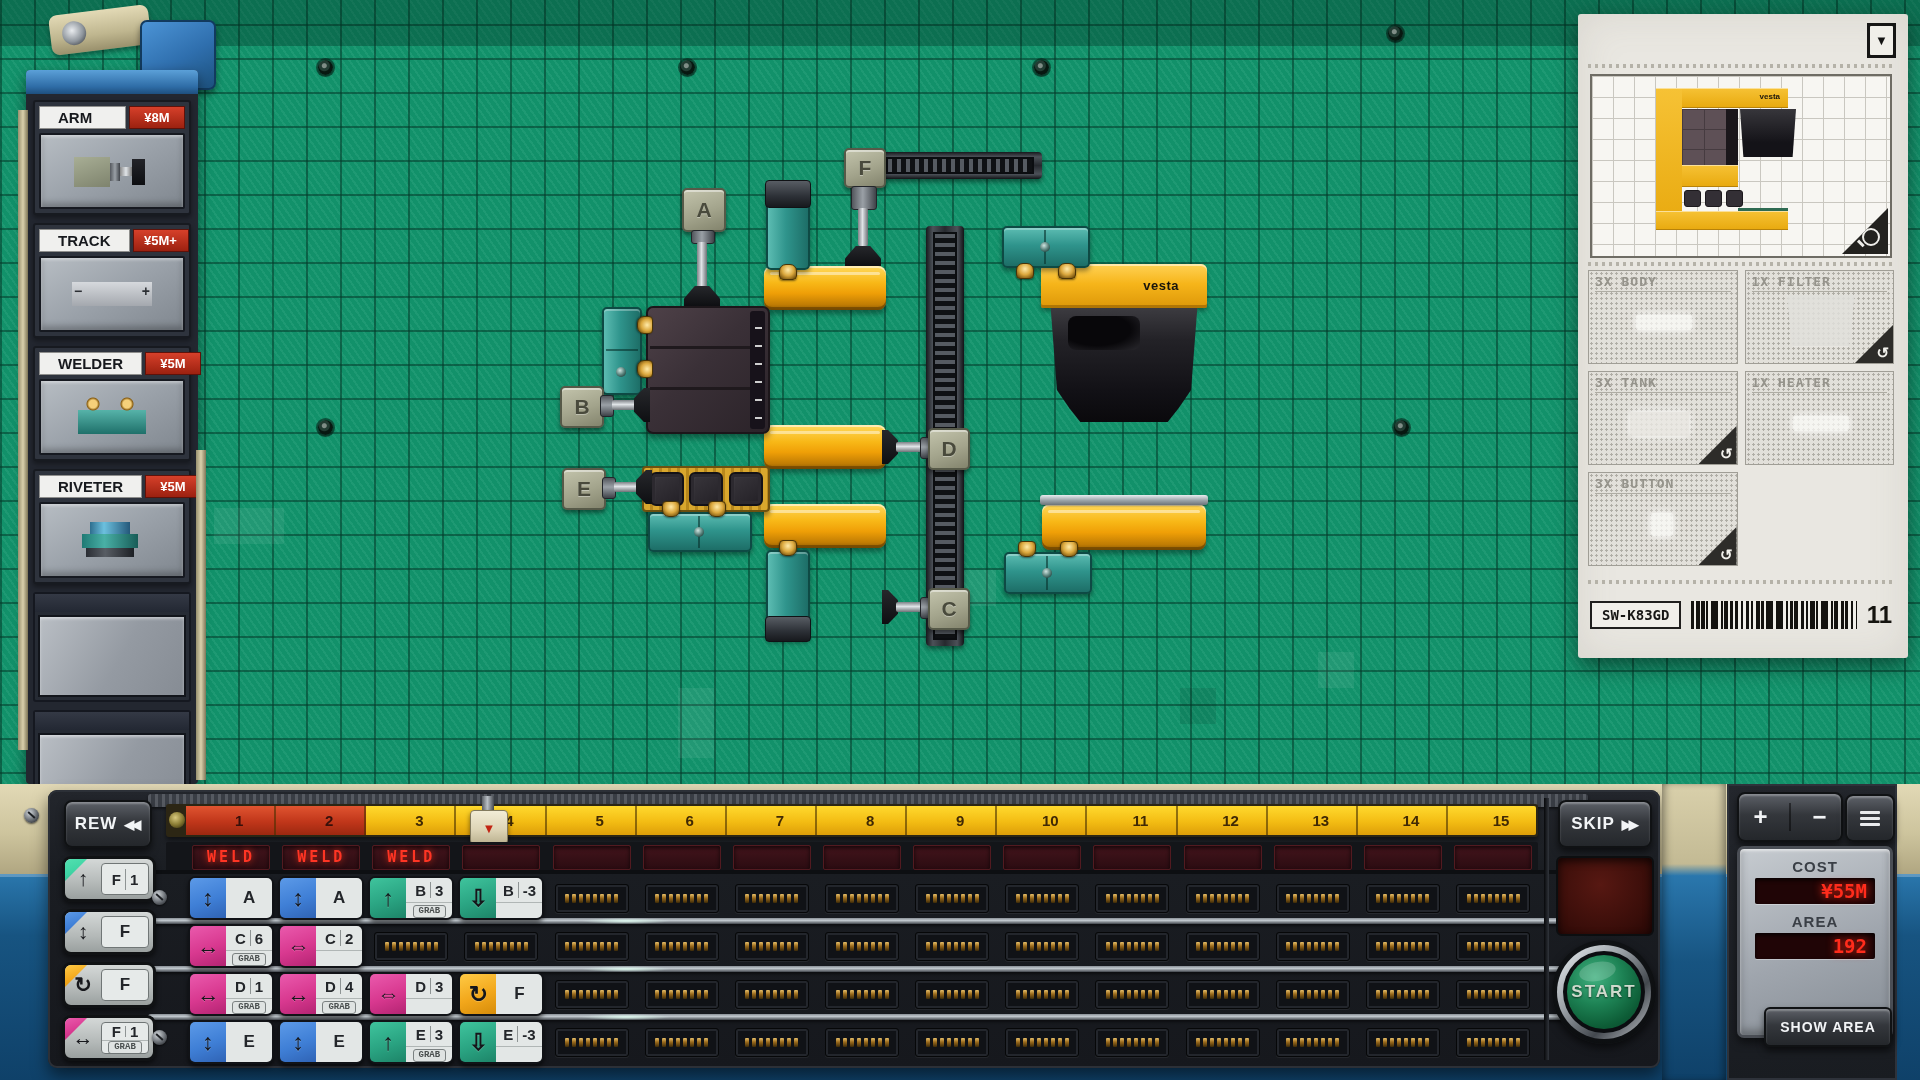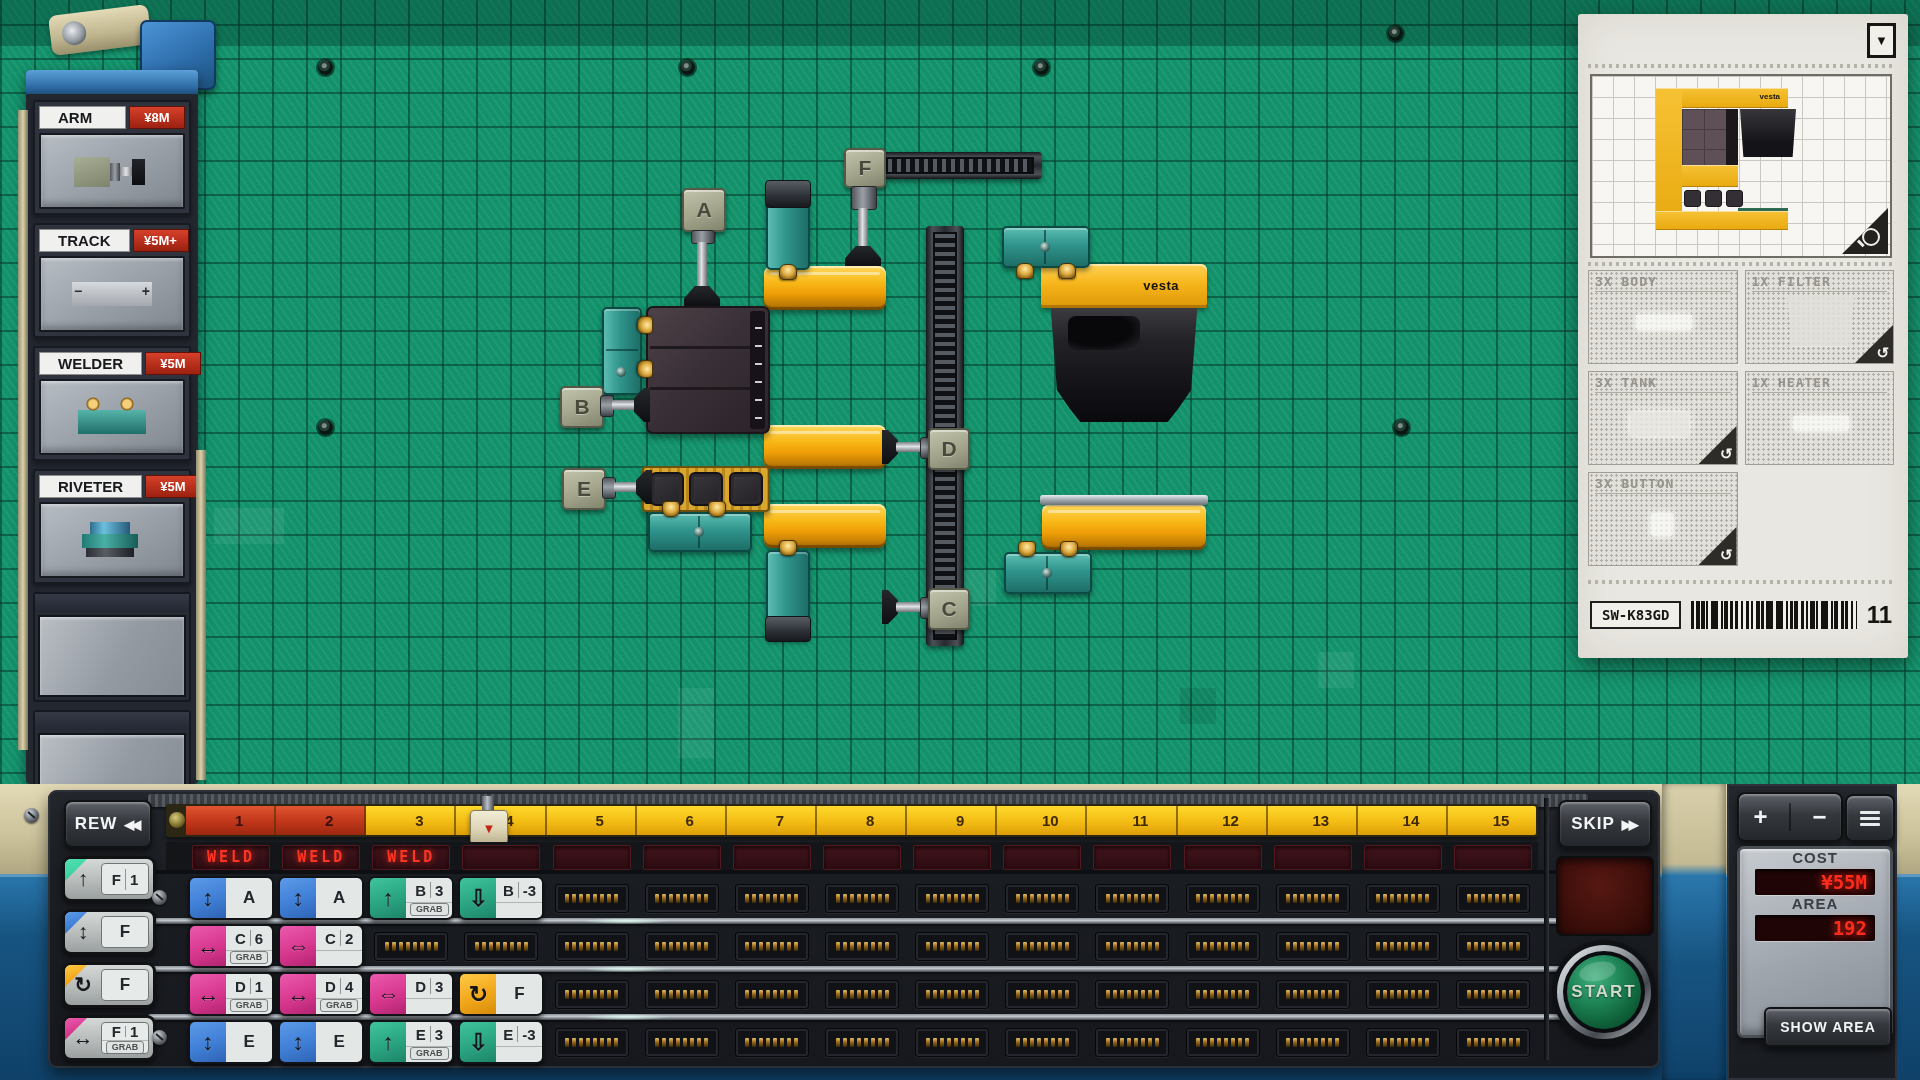--- a/index.html
+++ b/index.html
@@ -243,21 +243,21 @@
     font-size:23px;font-weight:bold;color:#15161a;text-shadow:0 1px 0 rgba(255,255,255,.2);}
   .c-blue{background:linear-gradient(160deg,#5c9ae8 0%,#3f7fd6 55%,#2f63b5 100%);}
   .c-green{background:linear-gradient(160deg,#3fc49d 0%,#2aa482 55%,#1d8468 100%);}
   .c-pink{background:linear-gradient(160deg,#ea5aad 0%,#d8388f 55%,#b32472 100%);}
   .c-yellow{background:linear-gradient(160deg,#ffca45 0%,#f2a71b 55%,#d68c0a 100%);}
   .c-teal{background:linear-gradient(160deg,#52е0b0 0%,#3ed3a3 55%,#23ab80 100%);background:linear-gradient(160deg,#52e0b0 0%,#3ed3a3 55%,#23ab80 100%);}
   .chip-plate{flex:1;background:#e3e7e6;border-radius:0 5px 5px 0;display:flex;flex-direction:column;overflow:hidden;}
   .plate-top{flex:1;display:flex;align-items:center;justify-content:center;border-bottom:1px solid #b0b6b5;}
   .plate-letter,.plate-value{font-weight:bold;font-size:15px;color:#23262a;padding:0 4px;}
   .plate-div{width:1px;height:70%;background:#8e9494;}
-  .plate-sub{height:15px;display:flex;align-items:flex-start;justify-content:center;}
+  .plate-sub{height:15px;display:flex;align-items:flex-end;justify-content:center;font-family:Liberation Mono, monospace;}
   .grab-tag{font-size:9px;font-weight:bold;color:#4a4f4f;border:1px solid #7b8181;border-radius:3px;
     padding:0 5px;background:#dfe3e2;line-height:11px;}
   .plate-single{flex:1;display:flex;align-items:center;justify-content:center;font-weight:bold;font-size:17px;color:#23262a;}
   .socket{width:72px;height:27px;background:#101216;border-radius:3px;border:1px solid #060708;
     box-shadow:inset 0 0 0 2px #23262c, 0 1px 0 rgba(255,255,255,.06);display:flex;align-items:center;justify-content:center;}
   .pins{display:flex;gap:3px;}
   .pin{width:4px;height:9px;border-radius:1px;background:linear-gradient(180deg,#e8c06a 0%,#9a6a1c 45%,#3c2a08 100%);}
   .palette{position:absolute;left:14px;top:66px;display:flex;flex-direction:column;gap:7px;}
   .pal-btn{position:relative;width:88px;height:40px;border:3px solid #101214;border-radius:9px;
     background:linear-gradient(180deg,#d4d8d7 0%,#b4b9b8 60%,#9aa09f 100%);cursor:pointer;
@@ -293,21 +293,21 @@
     box-shadow:inset 0 0 0 2px #2e323a;}
   .btn-rocker{position:absolute;left:10px;top:8px;width:102px;height:46px;}
   .btn-rocker .half{flex:1;text-align:center;font-size:24px;line-height:20px;}
   .btn-rocker .div{width:2px;height:60%;background:rgba(0,0,0,.45);}
   .btn-menu{position:absolute;left:118px;top:10px;width:46px;height:44px;}
   .menu-lines{width:20px;height:3px;background:#e9ebed;border-radius:1px;box-shadow:0 -6px 0 #e9ebed, 0 6px 0 #e9ebed;}
   .pod-panel{position:absolute;left:10px;top:62px;width:150px;height:186px;border-radius:7px;border:3px solid #4a4e55;
     background:linear-gradient(160deg,#c6cbd0 0%,#9fa5ad 55%,#868d95 100%);
     box-shadow:inset 0 2px 3px rgba(255,255,255,.6), inset 0 -5px 8px rgba(0,0,0,.3), 0 5px 9px rgba(0,0,0,.5);
     display:flex;flex-direction:column;align-items:center;}
-  .pod-label{font-weight:bold;font-size:15px;letter-spacing:1px;color:#3a3f46;}
+  .pod-label{margin-top:9px;font-weight:bold;font-size:15px;letter-spacing:1px;color:#3a3f46;}
   .led{width:120px;height:26px;margin-top:3px;background:#200506;border-radius:2px;
     box-shadow:inset 0 2px 4px rgba(0,0,0,.85), 0 1px 0 rgba(255,255,255,.35);
     display:flex;align-items:center;justify-content:flex-end;padding-right:8px;box-sizing:border-box;
     font-family:"DejaVu Sans Mono",monospace;font-weight:bold;font-size:19px;color:#ff2c1c;
     text-shadow:0 0 8px rgba(255,45,25,.9);}
   .btn-showarea{position:absolute;left:24px;top:158px;width:124px;height:36px;border-radius:6px;}
   .btn-showarea .kc-label{font-size:14px;letter-spacing:1px;}
 </style>
 </head>
 <body>

